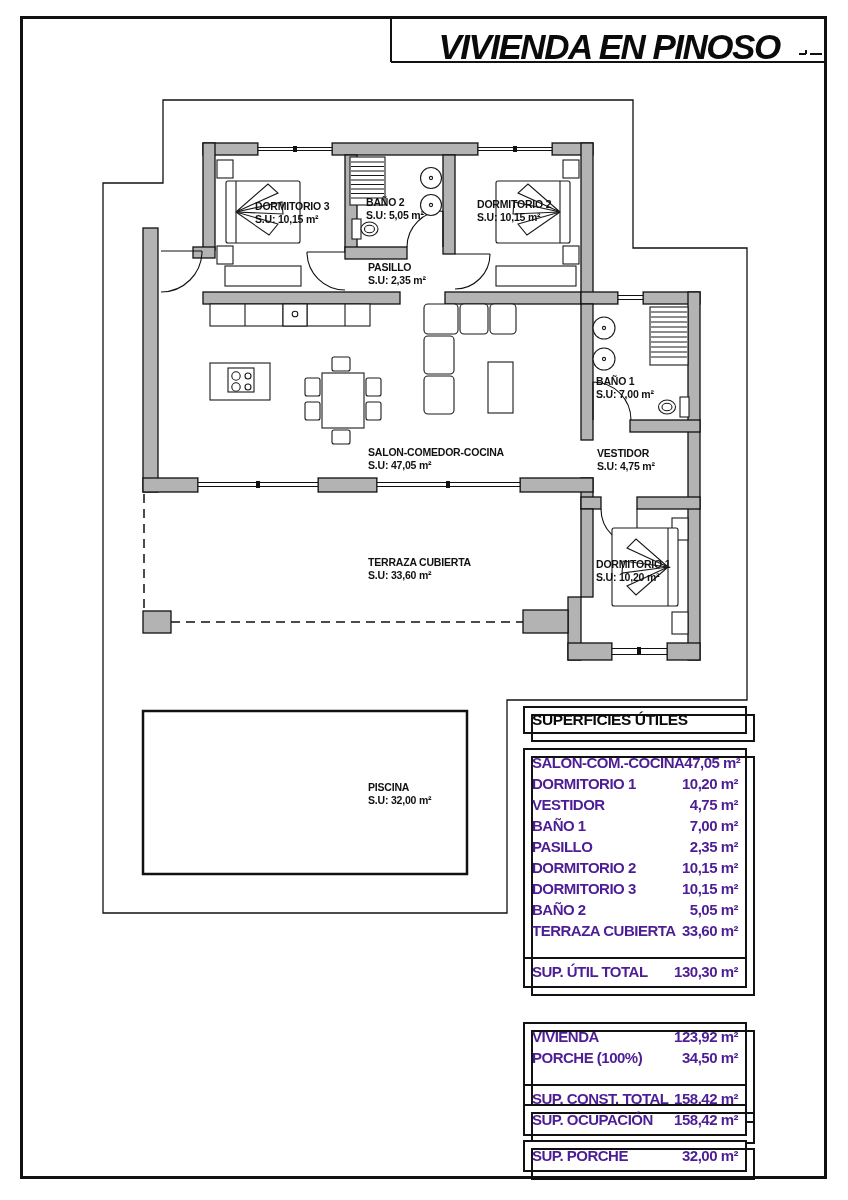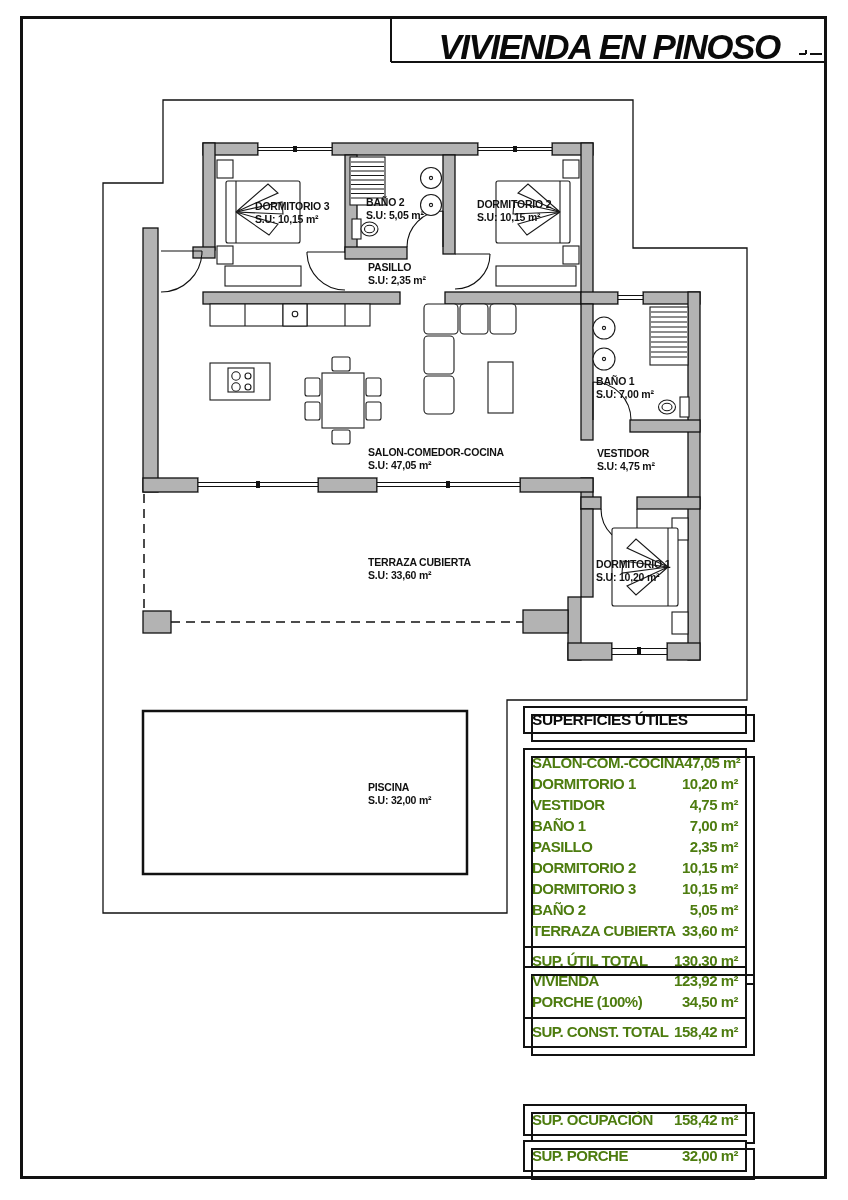--- a/index.html
+++ b/index.html
@@ -41,23 +41,23 @@
     content:""; position:absolute; left:6px; top:6px; width:100%; height:100%;
     border:2px solid #111; z-index:-1;
   }
   .hdr {
     font-size:15.5px; line-height:24px; padding:0 7px; font-weight:bold;
     letter-spacing:-0.4px; color:#0a0a0a; white-space:nowrap;
   }
   .trow {
     display:flex; justify-content:space-between; padding:0 7px;
     line-height:21px; font-size:15px; font-weight:bold; letter-spacing:-0.5px;
-    color:#4d7c0f; white-space:nowrap;
-  }
-  .trow.total { border-top:2.2px solid #111; line-height:25px; margin-top:5px; }
+    color:#4c1d95; white-space:nowrap;
+  }
+  .trow.total { border-top:2.2px solid #111; line-height:25px; margin-top:16px; }
   .single .trow { line-height:24px; }
 </style>
 </head>
 <body>
 
 <div class="page">
   <div class="page-border"></div>
 
   <div class="title">VIVIENDA EN PINOSO</div>
 
@@ -335,21 +335,21 @@
       <span>TERRAZA CUBIERTA</span>
       <span>33,60 m²</span>
     </div>
     <div class="trow total">
       <span>SUP. ÚTIL TOTAL</span>
       <span>130,30 m²</span>
     </div>
   </div>
 
 
-  <div class="box3d" style="top:966px;">
+  <div class="box3d" style="top:1022px;">
     <div class="trow">
       <span>VIVIENDA</span>
       <span>123,92 m²</span>
     </div>
     <div class="trow">
       <span>PORCHE (100%)</span>
       <span>34,50 m²</span>
     </div>
     <div class="trow total">
       <span>SUP. CONST. TOTAL</span>

